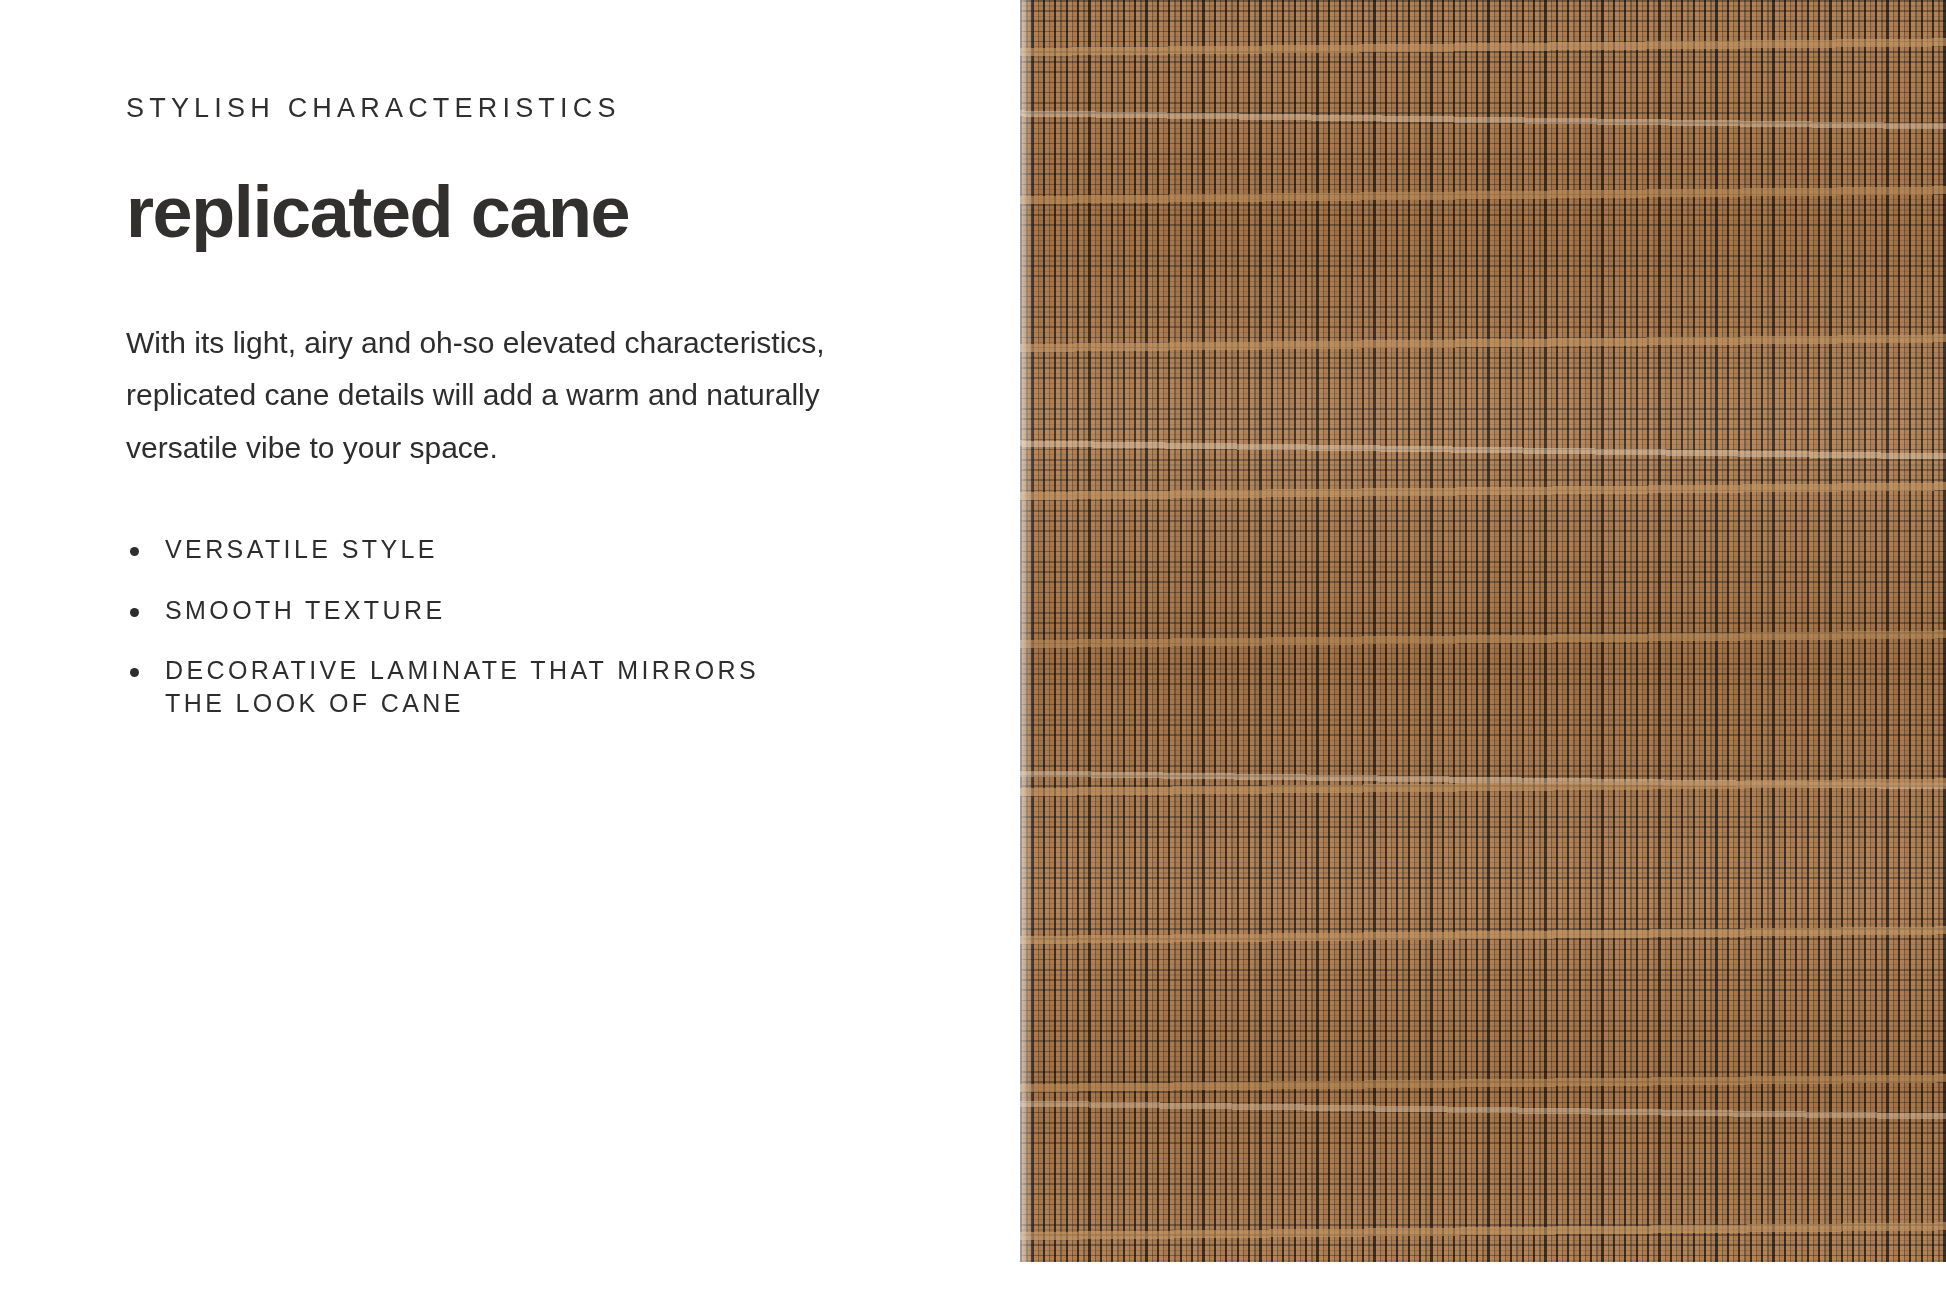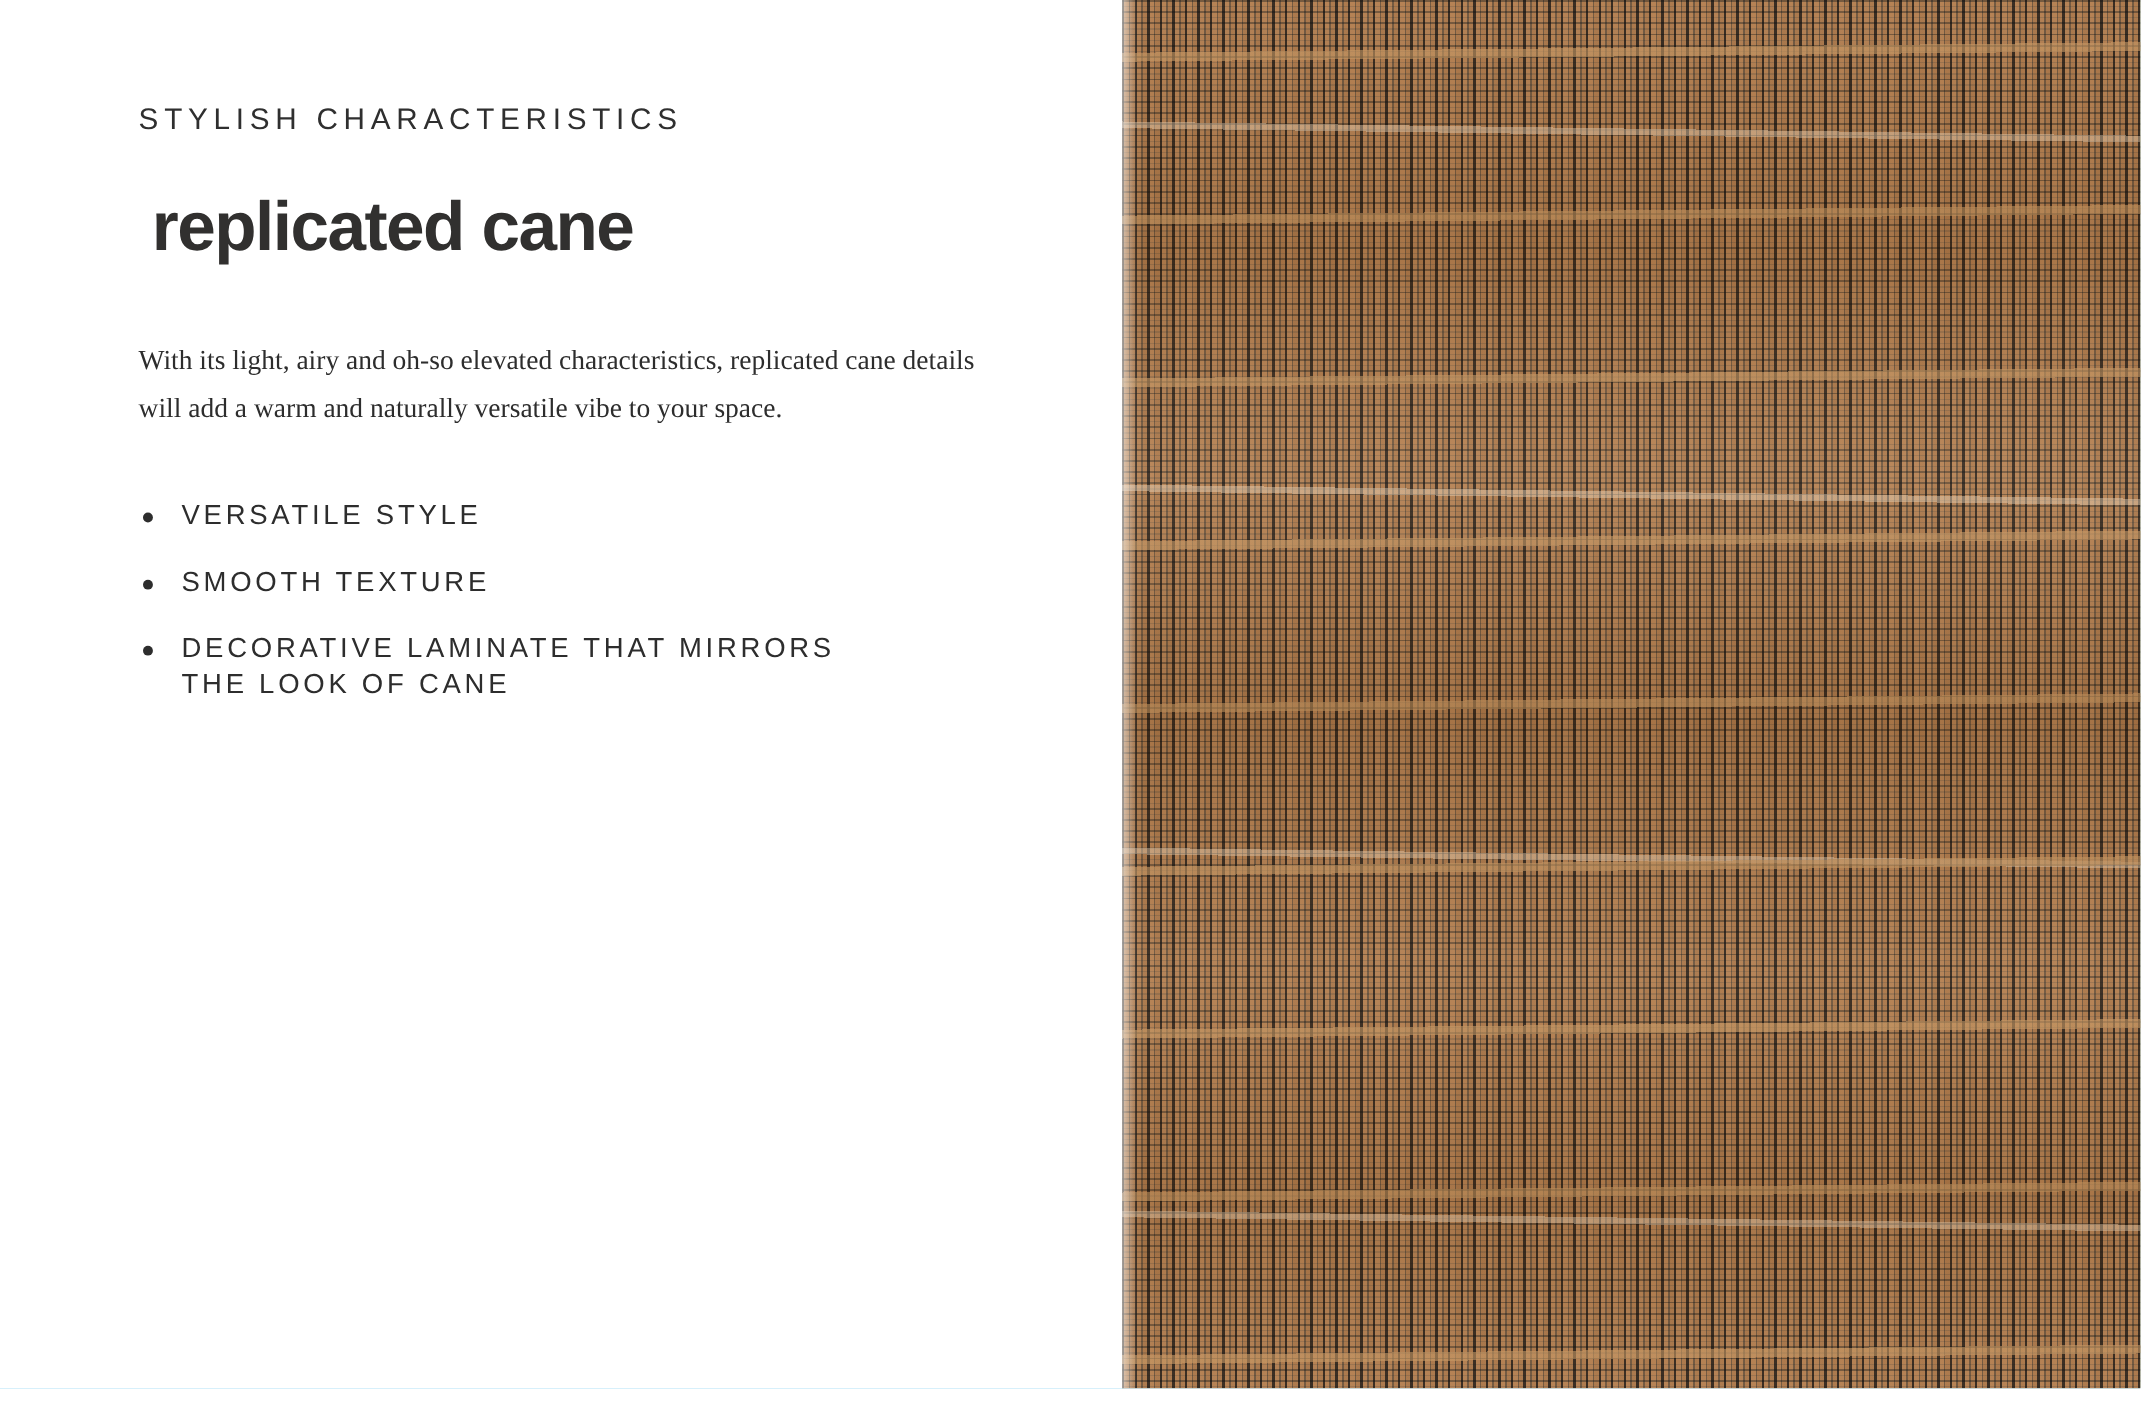--- a/index.html
+++ b/index.html
@@ -36,37 +36,36 @@
     font-size: 27px;
     letter-spacing: 5.2px;
     font-weight: 400;
     color: #2f2f2f;
     text-transform: uppercase;
     margin: 0 0 46px 0;
     line-height: 1.2;
   }
 
   .headline {
-    font-size: 63px;
+    font-size: 72px;
     line-height: 1.17;
     font-weight: 700;
     color: #31302f;
-    margin: 12px;
+    margin: 0;
     letter-spacing: -1.4px;
     max-width: 640px;
   }
 
   .body-copy {
     margin: 62px 0 0 0;
-    font-size: 25px;
+    font-size: 30px;
     line-height: 1.76;
     color: #2d2d2d;
     font-weight: 400;
     max-width: 760px;
-    font-family: Liberation Serif, serif;
   }
 
   .bullet-list {
     list-style: none;
     margin: 58px 0 0 0;
     padding: 0;
   }
   .bullet-item {
     display: flex;
     align-items: flex-start;

